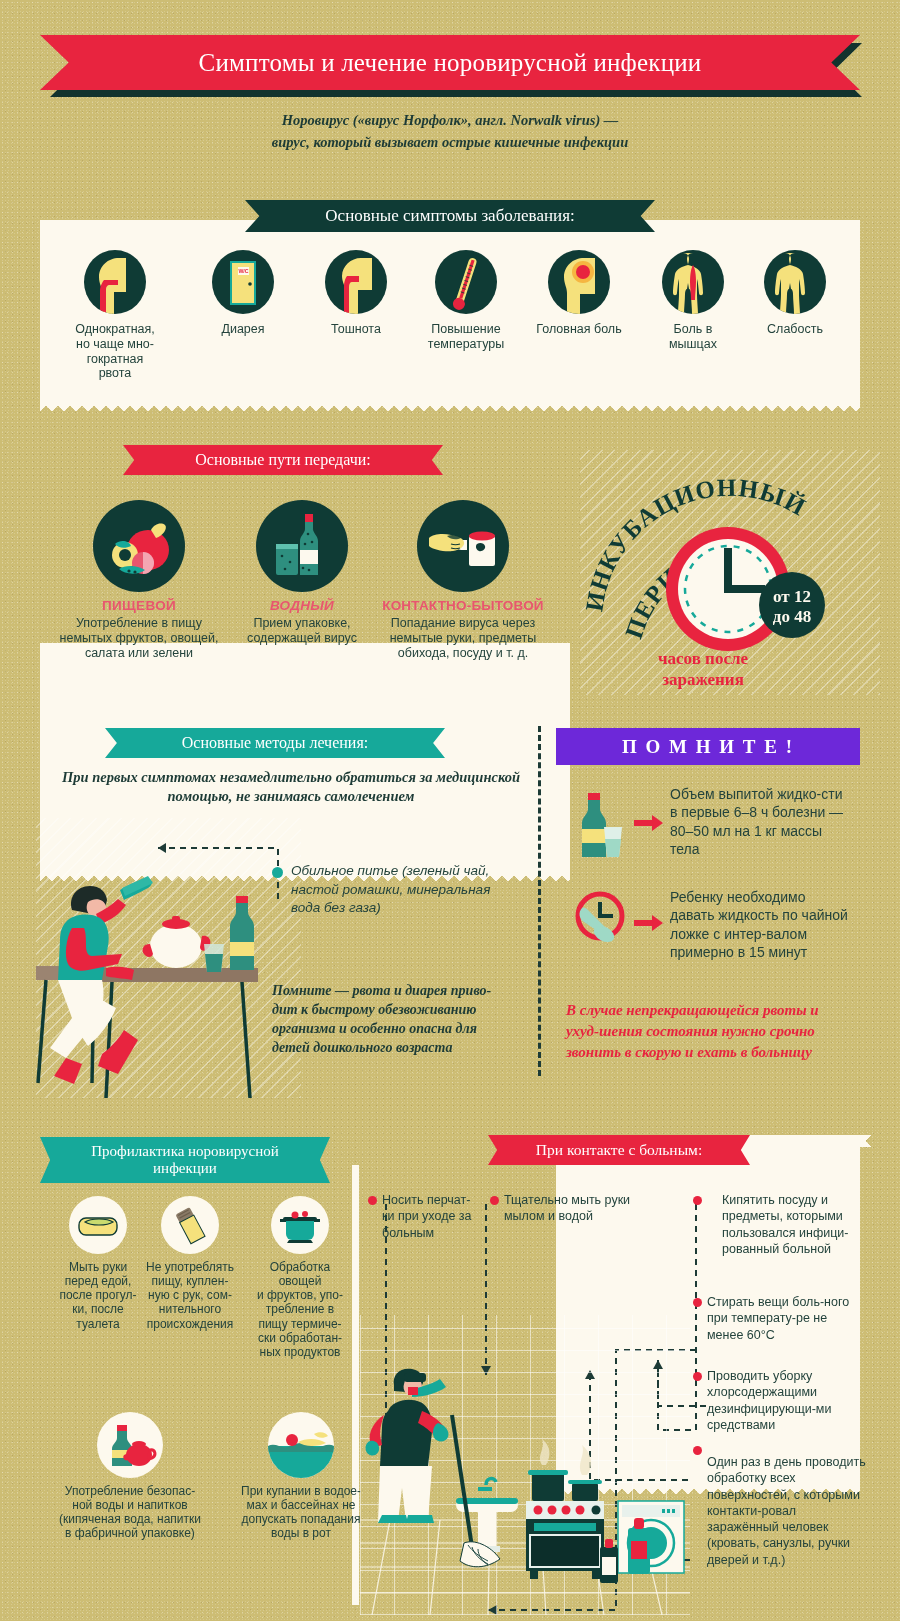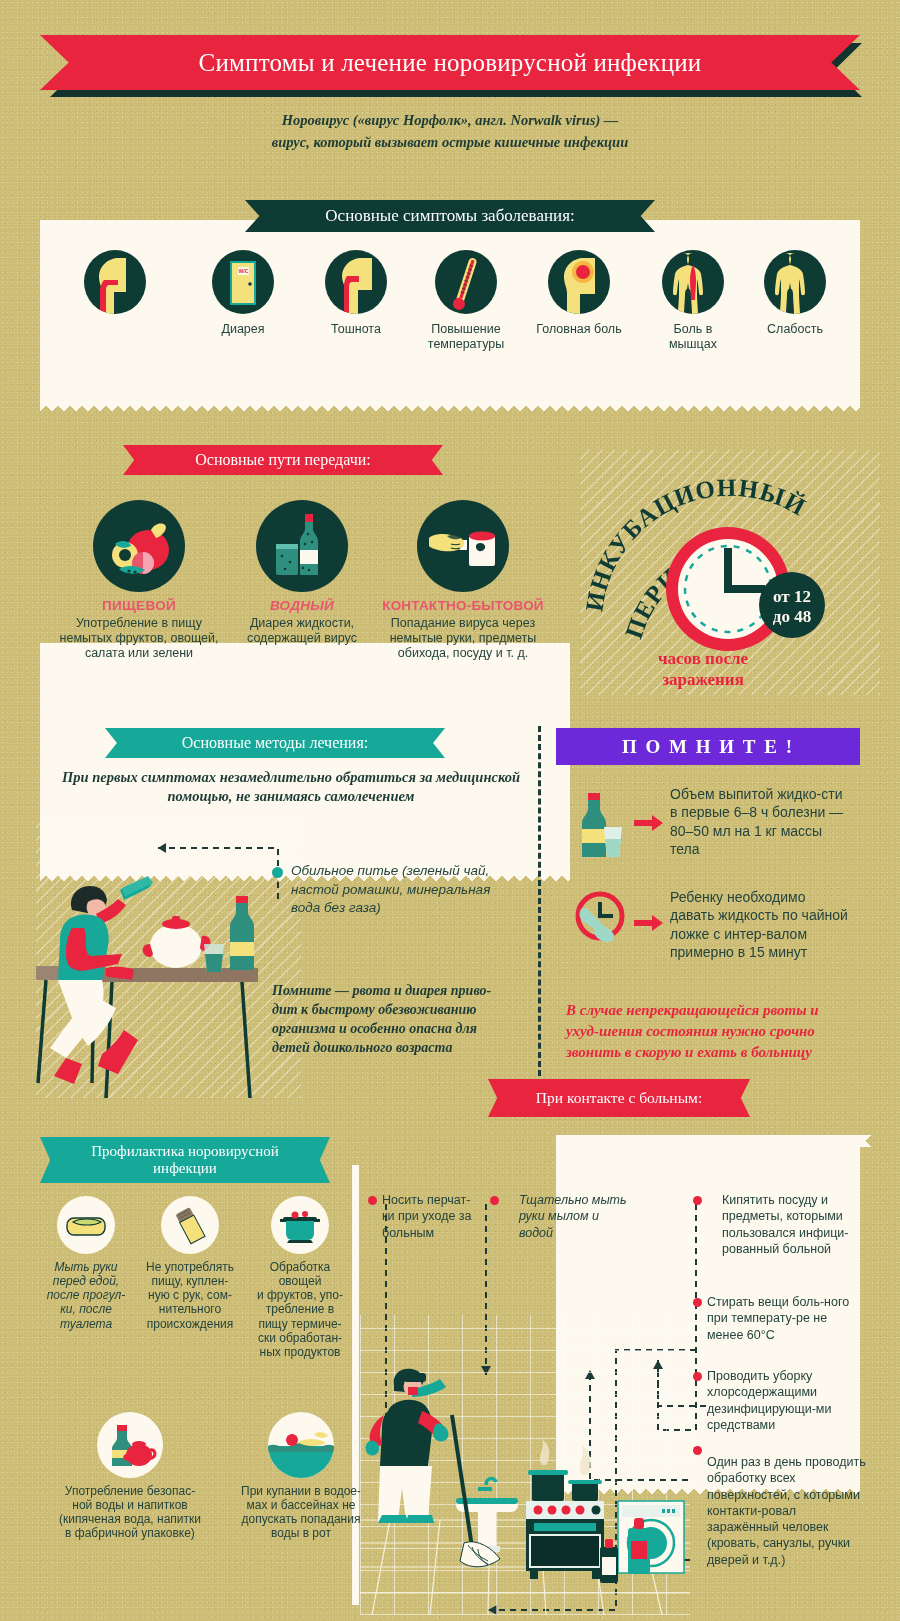--- a/index.html
+++ b/index.html
@@ -105,20 +105,24 @@
 <div class="layer" style="left:40px;top:250px;width:820px;">
 
   <div style="position:absolute;left:22px;top:0;width:106px;">
     <div class="circ lblctr" style="width:62px;height:64px;margin:0 auto 8px;">
       <svg viewBox="0 0 62 64" width="62" height="64">
           <path d="M35 8c-11 0-20 8-20 19 0 7 3 10 3 15l0 22 12 0 0-22 12 0 0-34z" fill="#f5e17c"></path>
           <path d="M20 30h14v5H26c-3 0-4 2-4 5v24h-6V40c0-5 4-10 4-10z" fill="#e8243f"></path>
           <rect x="23" y="40" width="5" height="24" fill="#f5e17c"></rect>
         </svg>
     </div>
+    <div class="cap lblctr" style="white-space:pre-line;">Однократная,
+но чаще мно-
+гократная
+рвота</div>
   </div>
 
   <div style="position:absolute;left:150px;top:0;width:106px;">
     <div class="circ lblctr" style="width:62px;height:64px;margin:0 auto 8px;">
       <svg viewBox="0 0 62 64" width="62" height="64">
           <rect x="19" y="12" width="24" height="42" fill="#f5e17c" stroke="#16a99a" stroke-width="2"></rect>
           <rect x="26" y="17" width="11" height="8" fill="#fdf9ee"></rect>
           <text x="31.5" y="23.4" font-size="5.2" fill="#e8243f" text-anchor="middle" font-family="Liberation Sans, sans-serif" font-weight="bold">W/C</text>
           <circle cx="38" cy="34" r="1.8" fill="#0f3b35"></circle>
         </svg>
@@ -238,21 +242,21 @@
             <circle cx="29" cy="69" r="1.3"></circle>
             <circle cx="52" cy="34" r="1.3"></circle>
             <circle cx="56" cy="42" r="1.3"></circle>
             <circle cx="49" cy="44" r="1.3"></circle>
             <circle cx="53" cy="70" r="1.3"></circle>
             <circle cx="47" cy="68" r="1.3"></circle>
           </g>
       </svg>
     </div>
     <div class="lblctr" style="color:#e8566e;font-size:13.5px;font-weight:bold;letter-spacing:.3px;margin-bottom:3px;font-style:italic;">ВОДНЫЙ</div>
-    <div class="cap lblctr" style="white-space:pre-line;">Диарея жидкости,
+    <div class="cap lblctr" style="white-space:pre-line;">Прием упаковке,
 содержащей вирус</div>
   </div>
 
   <div style="position:absolute;left:328px;top:0;width:190px;">
     <div class="circ" style="width:92px;height:92px;margin:0 auto 6px;">
       <svg viewBox="0 0 92 92" width="92" height="92">
         <rect x="52" y="36" width="26" height="30" rx="2" fill="#fdf9ee"></rect>
         <ellipse cx="65" cy="36" rx="13" ry="4.5" fill="#e8243f"></ellipse>
         <path d="M50 40h-6a5 5 0 000 10h6z" fill="#fdf9ee"></path>
         <path d="M12 38c4-4 14-5 22-3 6 1 12 3 13 7s-4 8-11 9c-8 1-20-1-24-5z" fill="#f5e17c"></path>
@@ -415,21 +419,21 @@
 
 <div class="layer" style="left:40px;top:1137px;width:290px;height:46px;">
   <div class="ribbon both" style="position:absolute;inset:0;background:#16a99a;flex-direction:column;">
     <span style="font-size:15px;">Профилактика норовирусной</span>
     <span style="font-size:15px;">инфекции</span>
   </div>
 </div>
 
 <div class="layer" style="left:40px;top:1196px;width:300px;">
 
-  <div style="position:absolute;left:0;top:0;width:92px;font-style:italic;">
+  <div style="position:absolute;left:12px;top:0;width:92px;">
     <div style="width:58px;height:58px;border-radius:50%;background:#fdf9ee;margin:0 auto 6px;display:flex;align-items:center;justify-content:center;">
       <svg width="42" height="30" viewBox="0 0 42 30">
           <rect x="2" y="8" width="38" height="17" rx="7" fill="#f5e17c" stroke="#0f3b35" stroke-width="1.4"></rect>
           <path d="M8 12c6-4 22-4 28 0-6 4-22 4-28 0z" fill="#c9db6e" stroke="#0f3b35" stroke-width="1.2"></path>
         </svg>
     </div>
     <div class="cap lblctr" style="white-space:pre-line;font-size:12px;">Мыть руки
 перед едой,
 после прогул-
 ки, после
@@ -500,21 +504,21 @@
         <path d="M46 22c5-3 12-2 14 2-5 3-11 2-14-2z" fill="#f5e17c"></path>
       </svg>
     </div>
     <div class="cap lblctr" style="white-space:pre-line;font-size:12px;">При купании в водое-
 мах и бассейнах не
 допускать попадания
 воды в рот</div>
   </div>
 </div>
 
-<div class="layer" style="left:488px;top:1079px;width:262px;height:38px;">
+<div class="layer" style="left:488px;top:1135px;width:262px;height:30px;">
   <div class="ribbon both" style="position:absolute;inset:0;background:#e8243f;">
     <span style="font-size:15.5px;">При контакте с больным:</span>
   </div>
 </div>
 
 <div class="layer" style="left:358px;top:1190px;width:540px;height:430px;">
   <svg width="540" height="430" viewBox="0 0 540 430" fill="none" stroke="#1d3b36" stroke-width="2" stroke-dasharray="6 5">
     <path d="M28 14 V270"></path>
       <path d="M28 270 l-5 -9 h10 z" fill="#1d3b36" stroke="none"></path>
     <path d="M128 14 V185"></path>
@@ -528,21 +532,21 @@
     <path d="M332 370 H300"></path>
     <path d="M338 160 H258 V420 H130"></path>
       <path d="M130 420 l9 -5 v10 z" fill="#1d3b36" stroke="none"></path>
   </svg>
 </div>
 
 <div class="layer" style="left:368px;top:1192px;width:105px;display:flex;gap:5px;">
   <span class="bullet-red" style="margin-top:4px;flex:none;"></span>
   <span style="font-size:12.5px;line-height:1.3;color:#23433c;">Носить перчат-ки при уходе за больным</span>
 </div>
-<div class="layer" style="left:490px;top:1192px;width:145px;display:flex;gap:20px;font-style:italic;">
+<div class="layer" style="left:490px;top:1192px;width:145px;display:flex;gap:5px;">
   <span class="bullet-red" style="margin-top:4px;flex:none;"></span>
   <span style="font-size:12.5px;line-height:1.3;color:#23433c;">Тщательно мыть руки мылом и водой</span>
 </div>
 <div class="layer" style="left:693px;top:1192px;width:168px;display:flex;gap:20px;">
   <span class="bullet-red" style="margin-top:4px;flex:none;"></span>
   <span style="font-size:12.5px;line-height:1.3;color:#23433c;">Кипятить посуду и предметы, которыми пользовался инфици-рованный больной</span>
 </div>
 <div class="layer" style="left:693px;top:1294px;width:168px;display:flex;gap:5px;">
   <span class="bullet-red" style="margin-top:4px;flex:none;"></span>
   <span style="font-size:12.5px;line-height:1.3;color:#23433c;">Стирать вещи боль-ного при температу-ре не менее 60°С</span>

